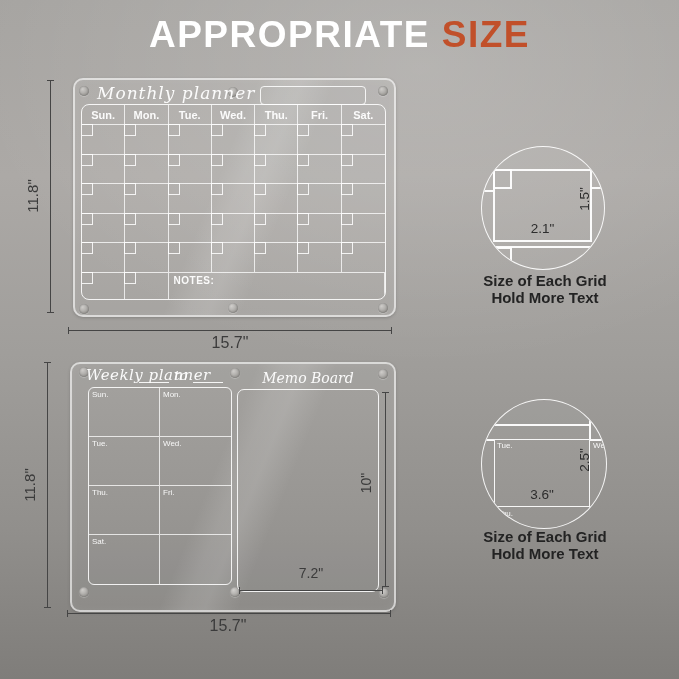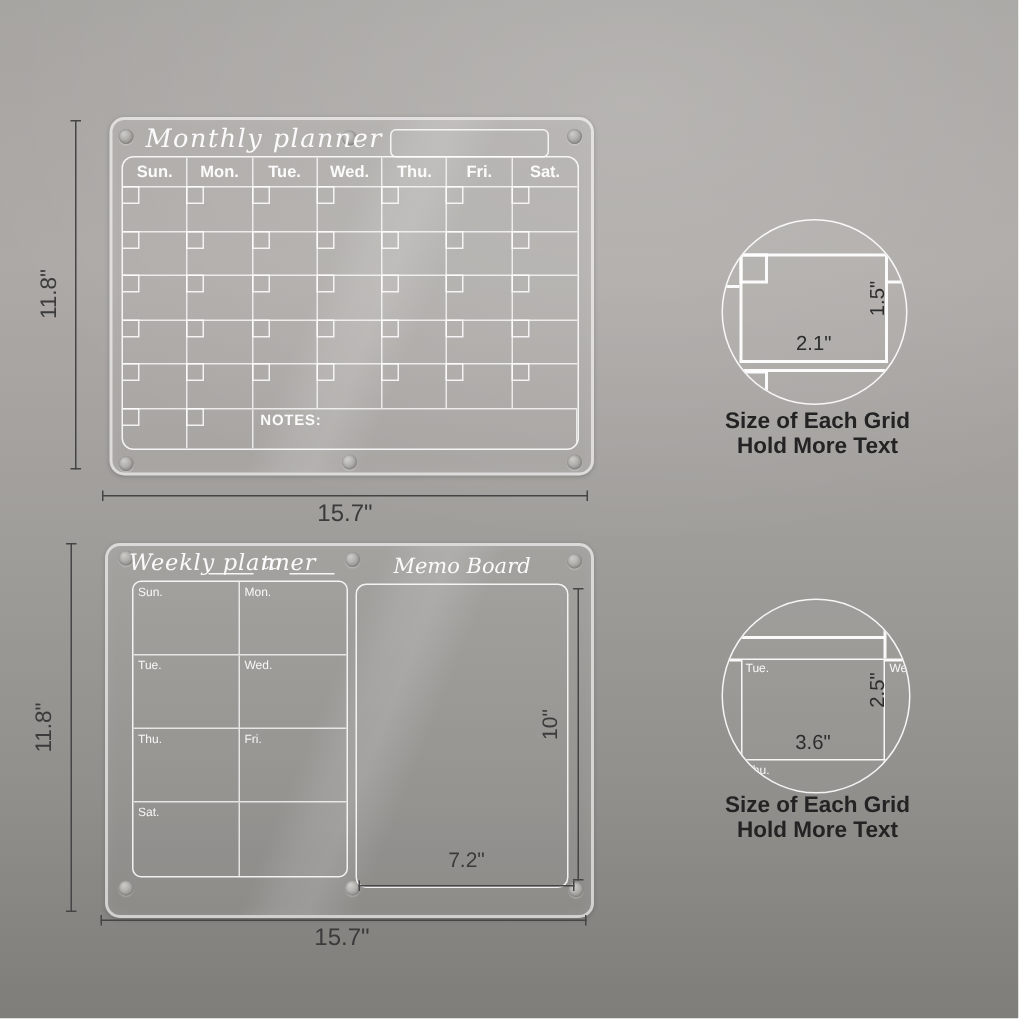--- a/index.html
+++ b/index.html
@@ -86,20 +86,24 @@
   .circle-label{position:absolute;color:#2d2d2d;font-size:13.5px;font-weight:normal;white-space:nowrap;}
   .mini-day{position:absolute;font-size:8px;color:rgba(255,255,255,0.92);white-space:nowrap;}
   .caption{position:absolute;width:170px;text-align:center;color:#232323;
     font-size:15px;font-weight:bold;line-height:17px;}
 </style>
 </head>
 <body>
 
 <div id="stage">
 
+  <div class="title">
+    <span>APPROPRIATE</span>
+    <span class="accent" style="color: rgb(193, 80, 42);">SIZE</span>
+  </div>
 
   <div id="monthly" class="board">
     <div class="screw" style="left:4px;top:6px;"></div>
     <div class="screw" style="left:153px;top:7px;"></div>
     <div class="screw" style="left:303px;top:6px;"></div>
     <div class="screw" style="left:4px;top:224px;"></div>
     <div class="screw" style="left:153px;top:223px;"></div>
     <div class="screw" style="left:303px;top:223px;"></div>
     <div class="board-title script">Monthly planner</div>
     <div id="month-box"></div>

